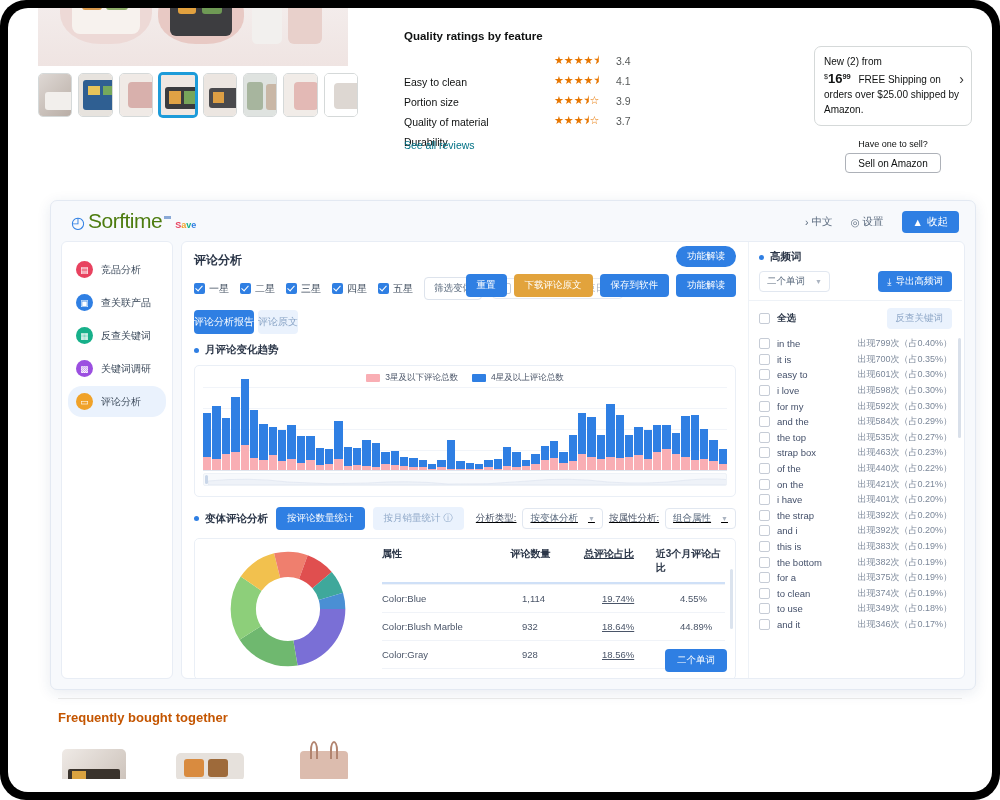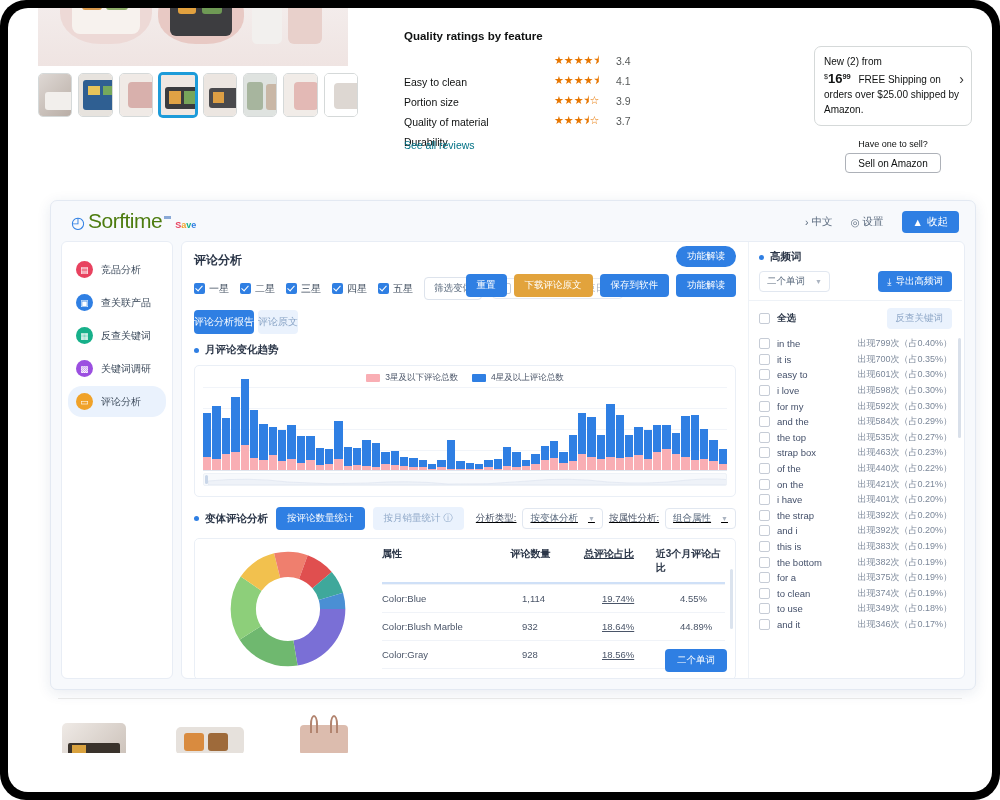--- a/index.html
+++ b/index.html
@@ -897,20 +897,21 @@
                 </div>
               </div>
         </div>
 
       </div>
     </div>
   </div>
 
   <div class="fbt">
     <div class="fbt-sep"></div>
+    <div class="fbt-title">Frequently bought together</div>
     <div class="fbt-row">
       <div class="fbt-img">
         <div style="position:absolute;left:4px;top:10px;width:64px;height:34px;background:linear-gradient(135deg,#efeae6,#ccc2ba);border-radius:5px;"></div>
         <div style="position:absolute;left:10px;top:30px;width:52px;height:12px;background:#3a332c;border-radius:2px;"></div>
         <div style="position:absolute;left:14px;top:32px;width:14px;height:9px;background:#d9a23f;"></div>
       </div>
       <div class="fbt-img">
         <div style="position:absolute;left:4px;top:14px;width:68px;height:28px;background:#e6e1dc;border-radius:5px;"></div>
         <div style="position:absolute;left:12px;top:20px;width:20px;height:18px;background:#d98b3f;border-radius:3px;"></div>
         <div style="position:absolute;left:36px;top:20px;width:20px;height:18px;background:#9e6a3a;border-radius:3px;"></div>

